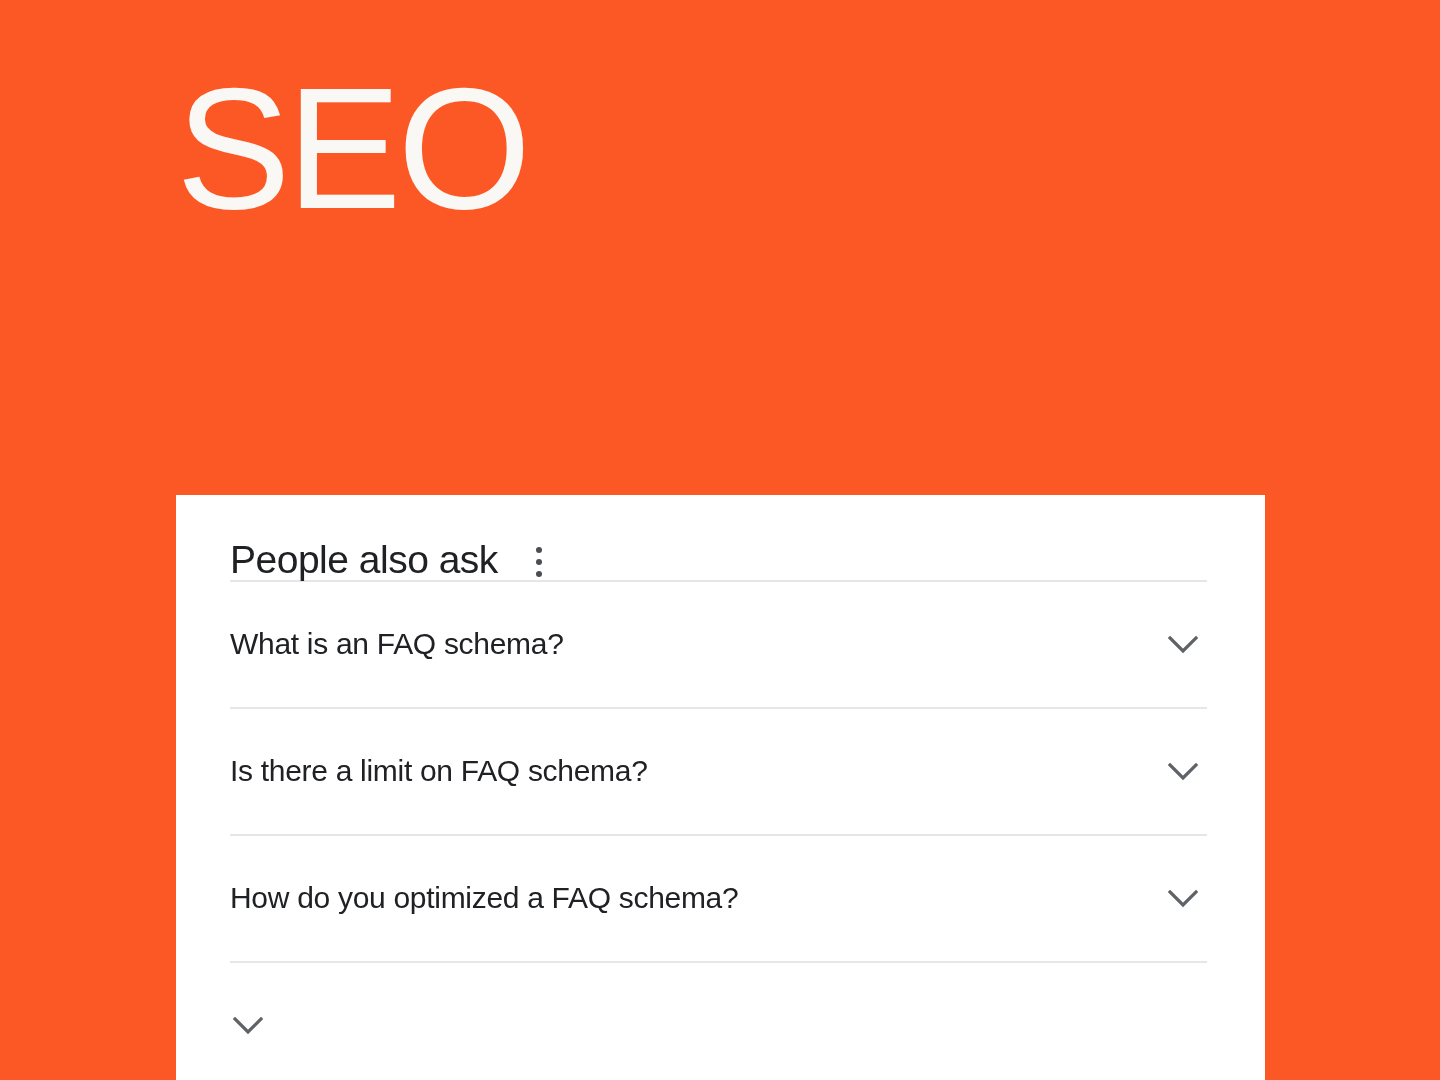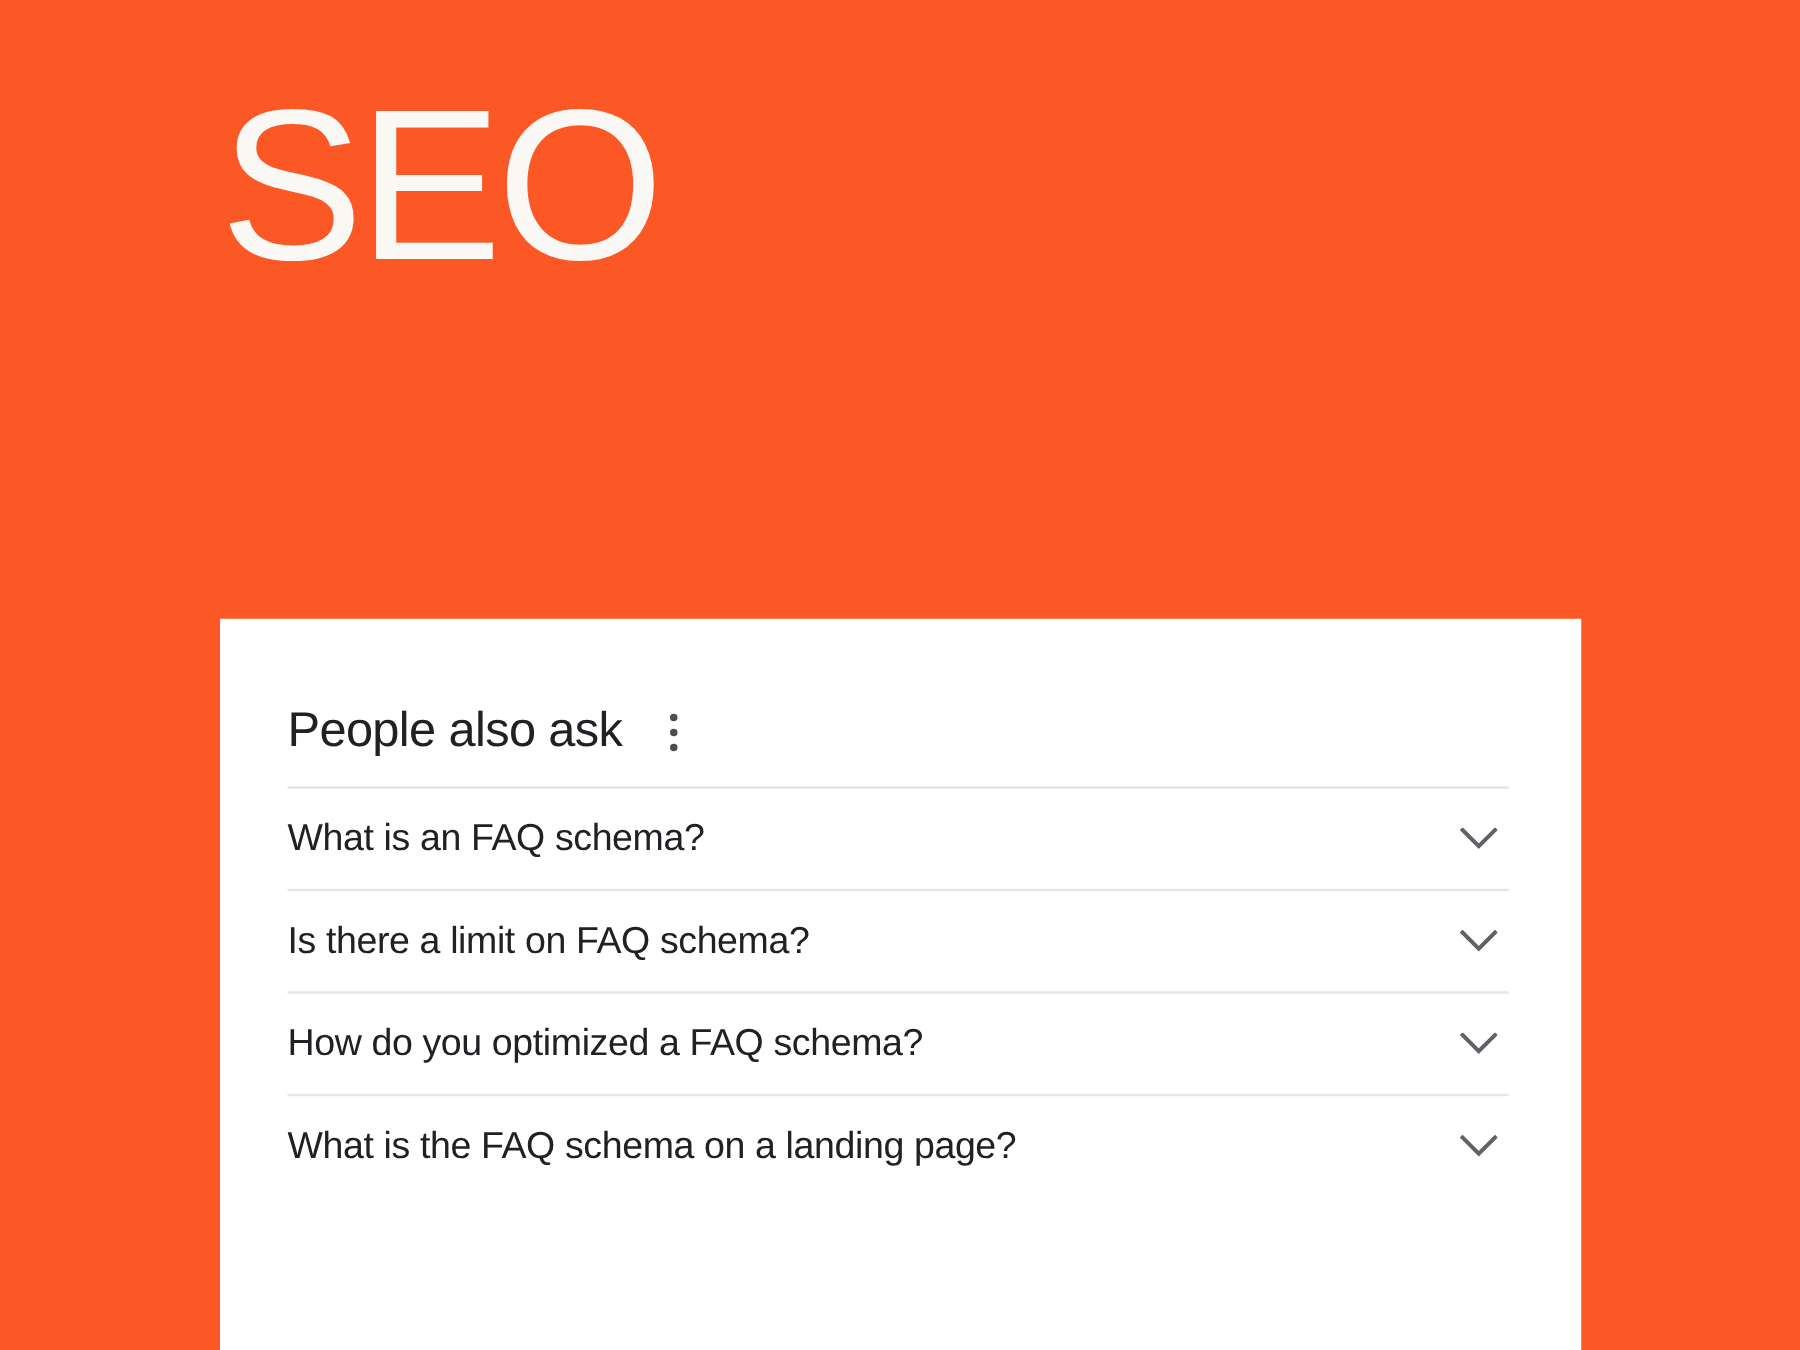--- a/index.html
+++ b/index.html
@@ -54,21 +54,21 @@
     position:absolute;
     left:54px;
     top:0;
     width:977px;
   }
 
   
   .paa-header {
     display:flex;
     align-items:center;
-    height:134px;
+    height:85px;
     padding-top:44px;
   }
 
   .paa-title {
     font-size:39px;
     line-height:1;
     color:#202124;
     font-weight:400;
     letter-spacing:-0.5px;
   }
@@ -96,25 +96,26 @@
   
   .divider {
     height:2px;
     background:#e4e6e9;
     width:977px;
   }
 
   
   .paa-row {
     display:flex;
-    align-items:center;
+    align-items:flex-start;
     justify-content:space-between;
     height:80px;
     cursor:pointer;
     width:977px;
+    margin-top:45px;
   }
 
   .paa-q {
     font-size:30px;
     color:#202124;
     font-weight:400;
     letter-spacing:-0.3px;
     white-space:nowrap;
   }
 
@@ -175,21 +176,20 @@
       <span class="paa-q">How do you optimized a FAQ schema?</span>
       <span class="chev">
         <svg width="30" height="18" viewBox="0 0 30 18" fill="none" aria-hidden="true">
           <path d="M2 2 L15 15 L28 2" stroke="#5F6368" stroke-width="3.2" stroke-linecap="square" fill="none"></path>
         </svg>
       </span>
     </div>
     <div class="divider"></div>
 
     <div class="paa-row">
-      <span class="paa-q">What is the FAQ schema on a landing page?</span>
       <span class="chev">
         <svg width="30" height="18" viewBox="0 0 30 18" fill="none" aria-hidden="true">
           <path d="M2 2 L15 15 L28 2" stroke="#5F6368" stroke-width="3.2" stroke-linecap="square" fill="none"></path>
         </svg>
       </span>
     </div>
 
   </div>
 
 </div>

